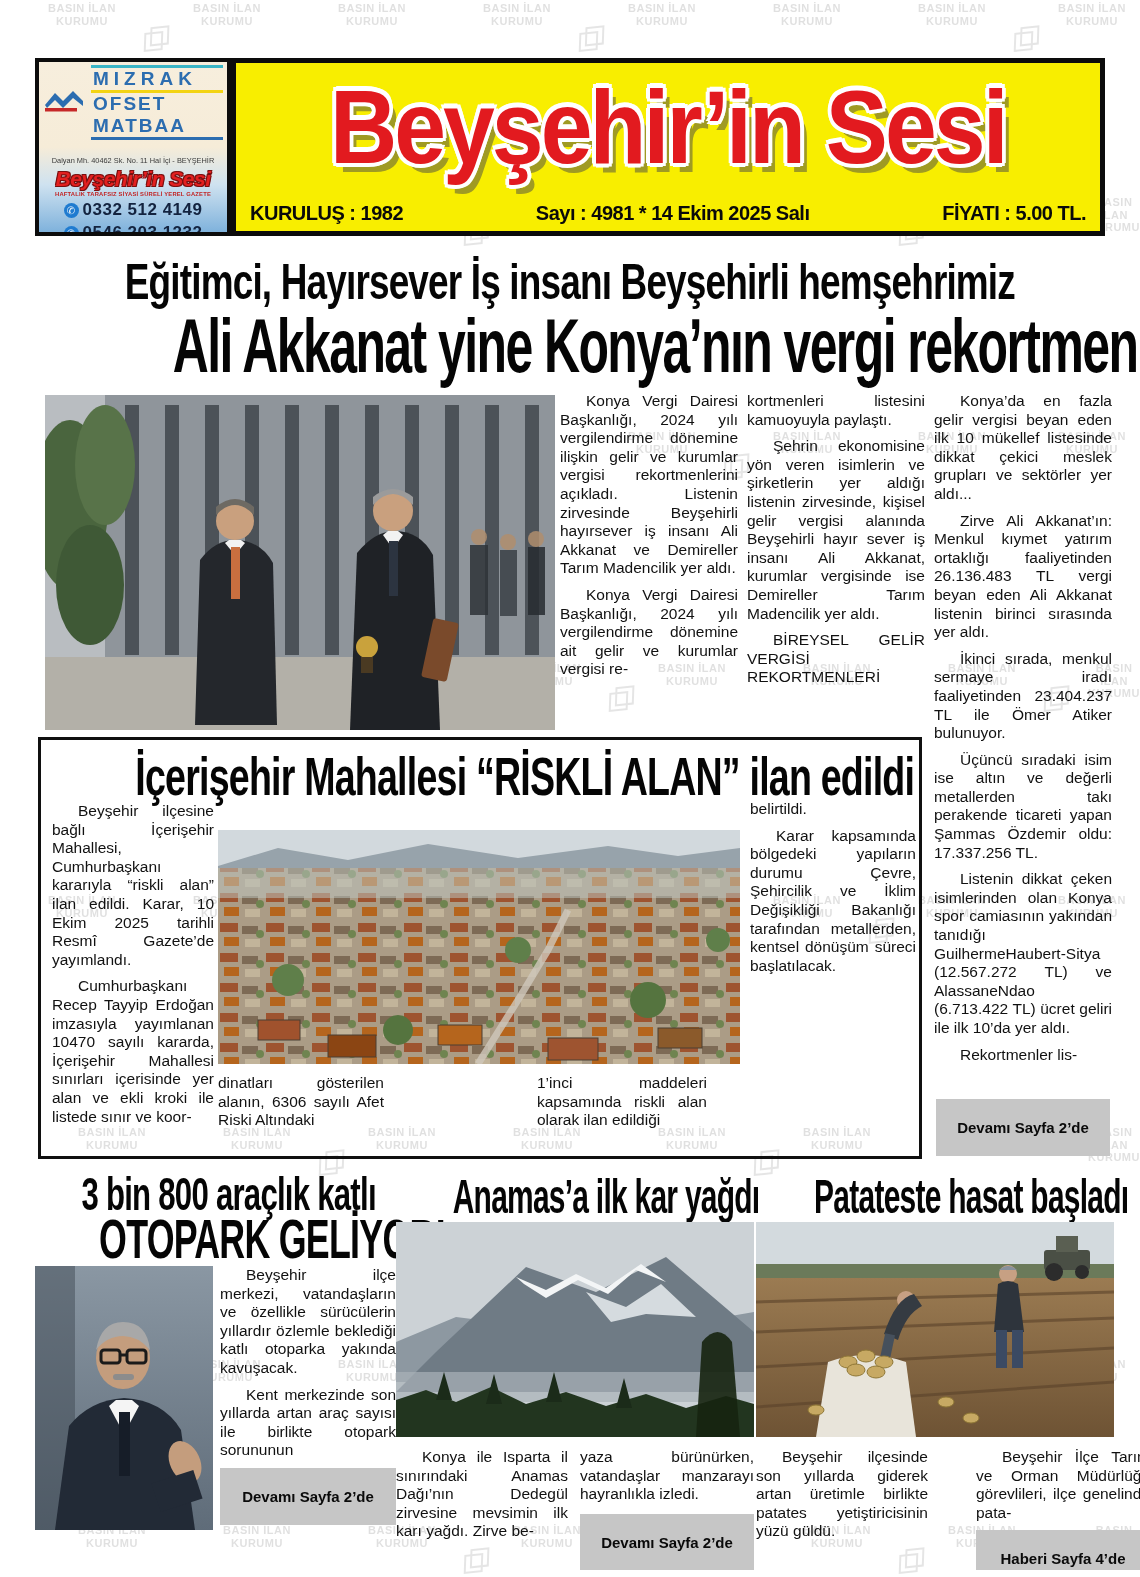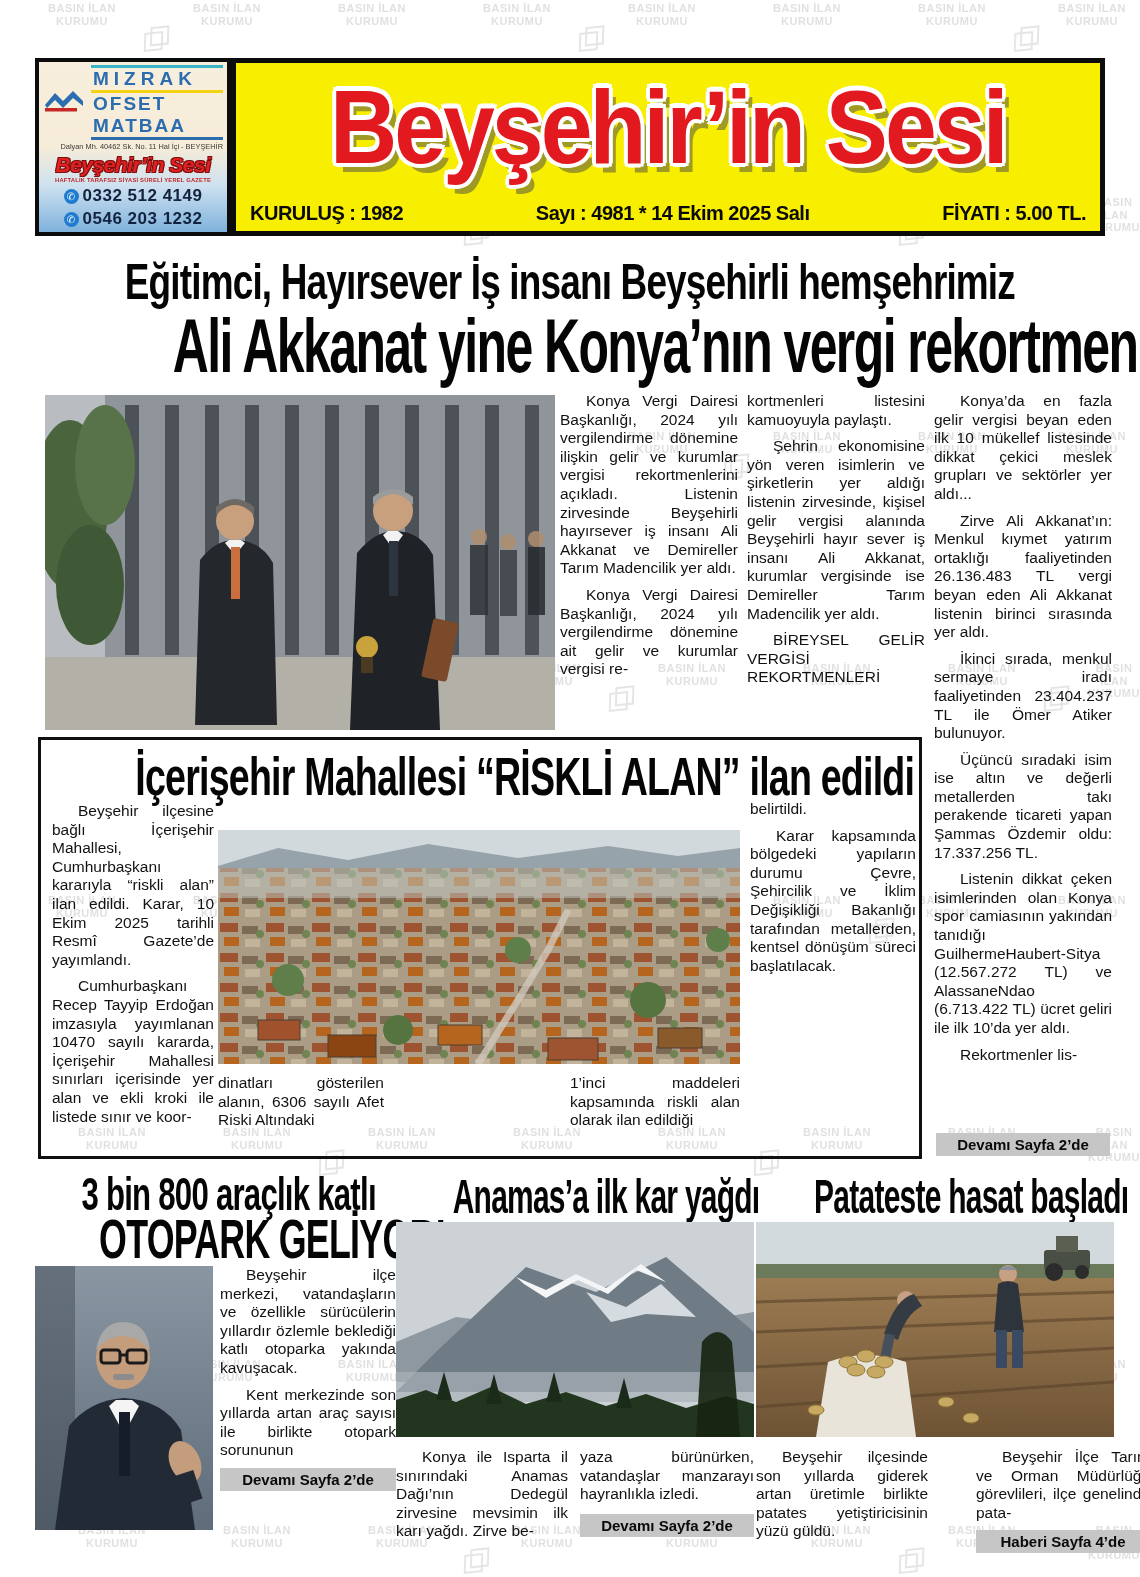--- a/index.html
+++ b/index.html
@@ -22,21 +22,21 @@
   .logo-box{position:absolute;left:35px;top:58px;width:196px;height:178px;
       border:4px solid #0c0c0c;box-sizing:border-box;
       background:linear-gradient(180deg,#f7eedd 0%,#f6ecd8 50%,#cfe2f0 72%,#7fb2dc 100%);
       padding:3px 4px;overflow:hidden;}
   .mz-grid{display:flex;align-items:center;gap:4px;justify-content:center;}
   .mz-text{display:flex;flex-direction:column;}
   .mz-line1{font-weight:bold;font-size:19px;letter-spacing:5px;color:#2c6db0;
       border-top:3px solid #3ab5c6;border-bottom:3px solid #f3d313;padding:0 2px;}
   .mz-line2{font-weight:bold;font-size:19px;letter-spacing:2px;color:#2c6db0;
       border-bottom:3px solid #2c6db0;padding:0 2px;}
-  .mz-addr{font-size:7.4px;color:#3a3a3a;text-align:right;margin-top:2px;white-space:nowrap;}
+  .mz-addr{font-size:7.4px;color:#3a3a3a;text-align:center;margin-top:16px;white-space:nowrap;}
   .bss-name{font-size:21px;font-weight:800;color:#e32020;text-align:center;margin-top:2px;
       text-shadow:1px 1px 0 #7a1010,-1px 1px 0 #7a1010,1px -1px 0 #7a1010,-1px -1px 0 #7a1010;
       font-style:italic;letter-spacing:-.5px;}
   .bss-tagline{font-size:5.8px;color:#c22222;text-align:center;letter-spacing:.2px;font-weight:bold;}
   .phone-row{display:flex;align-items:center;justify-content:center;gap:4px;margin-top:3px;}
   .phone-icon{width:15px;height:15px;border-radius:50%;background:#1f7bd0;color:#fff;
       font-size:10px;line-height:15px;text-align:center;flex:0 0 auto;}
   .phone-num{font-weight:800;font-size:17px;color:#13233f;letter-spacing:.5px;}
   .logo-web{font-size:6.4px;color:#b5352c;text-align:center;margin-top:3px;white-space:nowrap;}
 
@@ -61,21 +61,21 @@
   .riskhead .hl{font-size:47px;transform:scale(.80,1.16);}
   .bl1 .hl{font-size:41px;transform:scale(.76,1.14);}
   .bl2 .hl{font-size:49px;transform:scale(.73,1.12);}
   .bm .hl{font-size:41px;transform:scale(.73,1.16);}
 
   
   .col{position:absolute;text-align:justify;overflow:hidden;z-index:2;}
   .col p{margin:0 0 8px;text-indent:26px;font-size:15.5px;line-height:18.6px;}
   .col p.noindent{text-indent:0;}
   .more{background:#c6c6c6;color:#0a0a0a;font-weight:bold;font-size:15px;
-      text-align:center;padding:3px 0;text-indent:0;}
+      text-align:center;padding:20px 0;text-indent:0;}
   .more.abs{position:absolute;left:2px;right:2px;bottom:2px;}
 
   .risk-box{position:absolute;left:38px;top:737px;width:884px;height:422px;
       border:3px solid #101010;box-sizing:border-box;z-index:1;background:transparent;}
 
   .photo{position:absolute;z-index:2;line-height:0;}
   .photo svg{display:block;}
 </style>
 </head>
 <body>
@@ -517,21 +517,21 @@
     </div>
 
     <div class="col" style="left:750px;top:800px;width:166px;height:354px;">
       <p class="noindent">belirtildi.</p>
       <p>Karar kapsamında bölgedeki yapıların durumu Çevre, Şehircilik ve İklim Değişikliği Bakanlığı tarafından metallerden, kentsel dönüşüm süreci başlatılacak.</p>
     </div>
 
     <div class="col" style="left:218px;top:1074px;width:166px;height:78px;">
       <p class="noindent">dinatları gösterilen alanın, 6306 sayılı Afet Riski Altındaki</p>
     </div>
-    <div class="col" style="left:570px;top:1074px;width:170px;height:78px;">
+    <div class="col" style="left:537px;top:1074px;width:170px;height:78px;">
       <p class="noindent">1’inci maddeleri kapsamında riskli alan olarak ilan edildiği</p>
     </div>
 
     <div class="hl-wrap bl1" style="left:35px;top:1168px;width:360px;">
       <span class="hl">3 bin 800 araçlık katlı</span>
     </div>
     <div class="hl-wrap bl2" style="left:35px;top:1208px;width:360px;">
       <span class="hl">OTOPARK GELİYOR!</span>
     </div>
 

